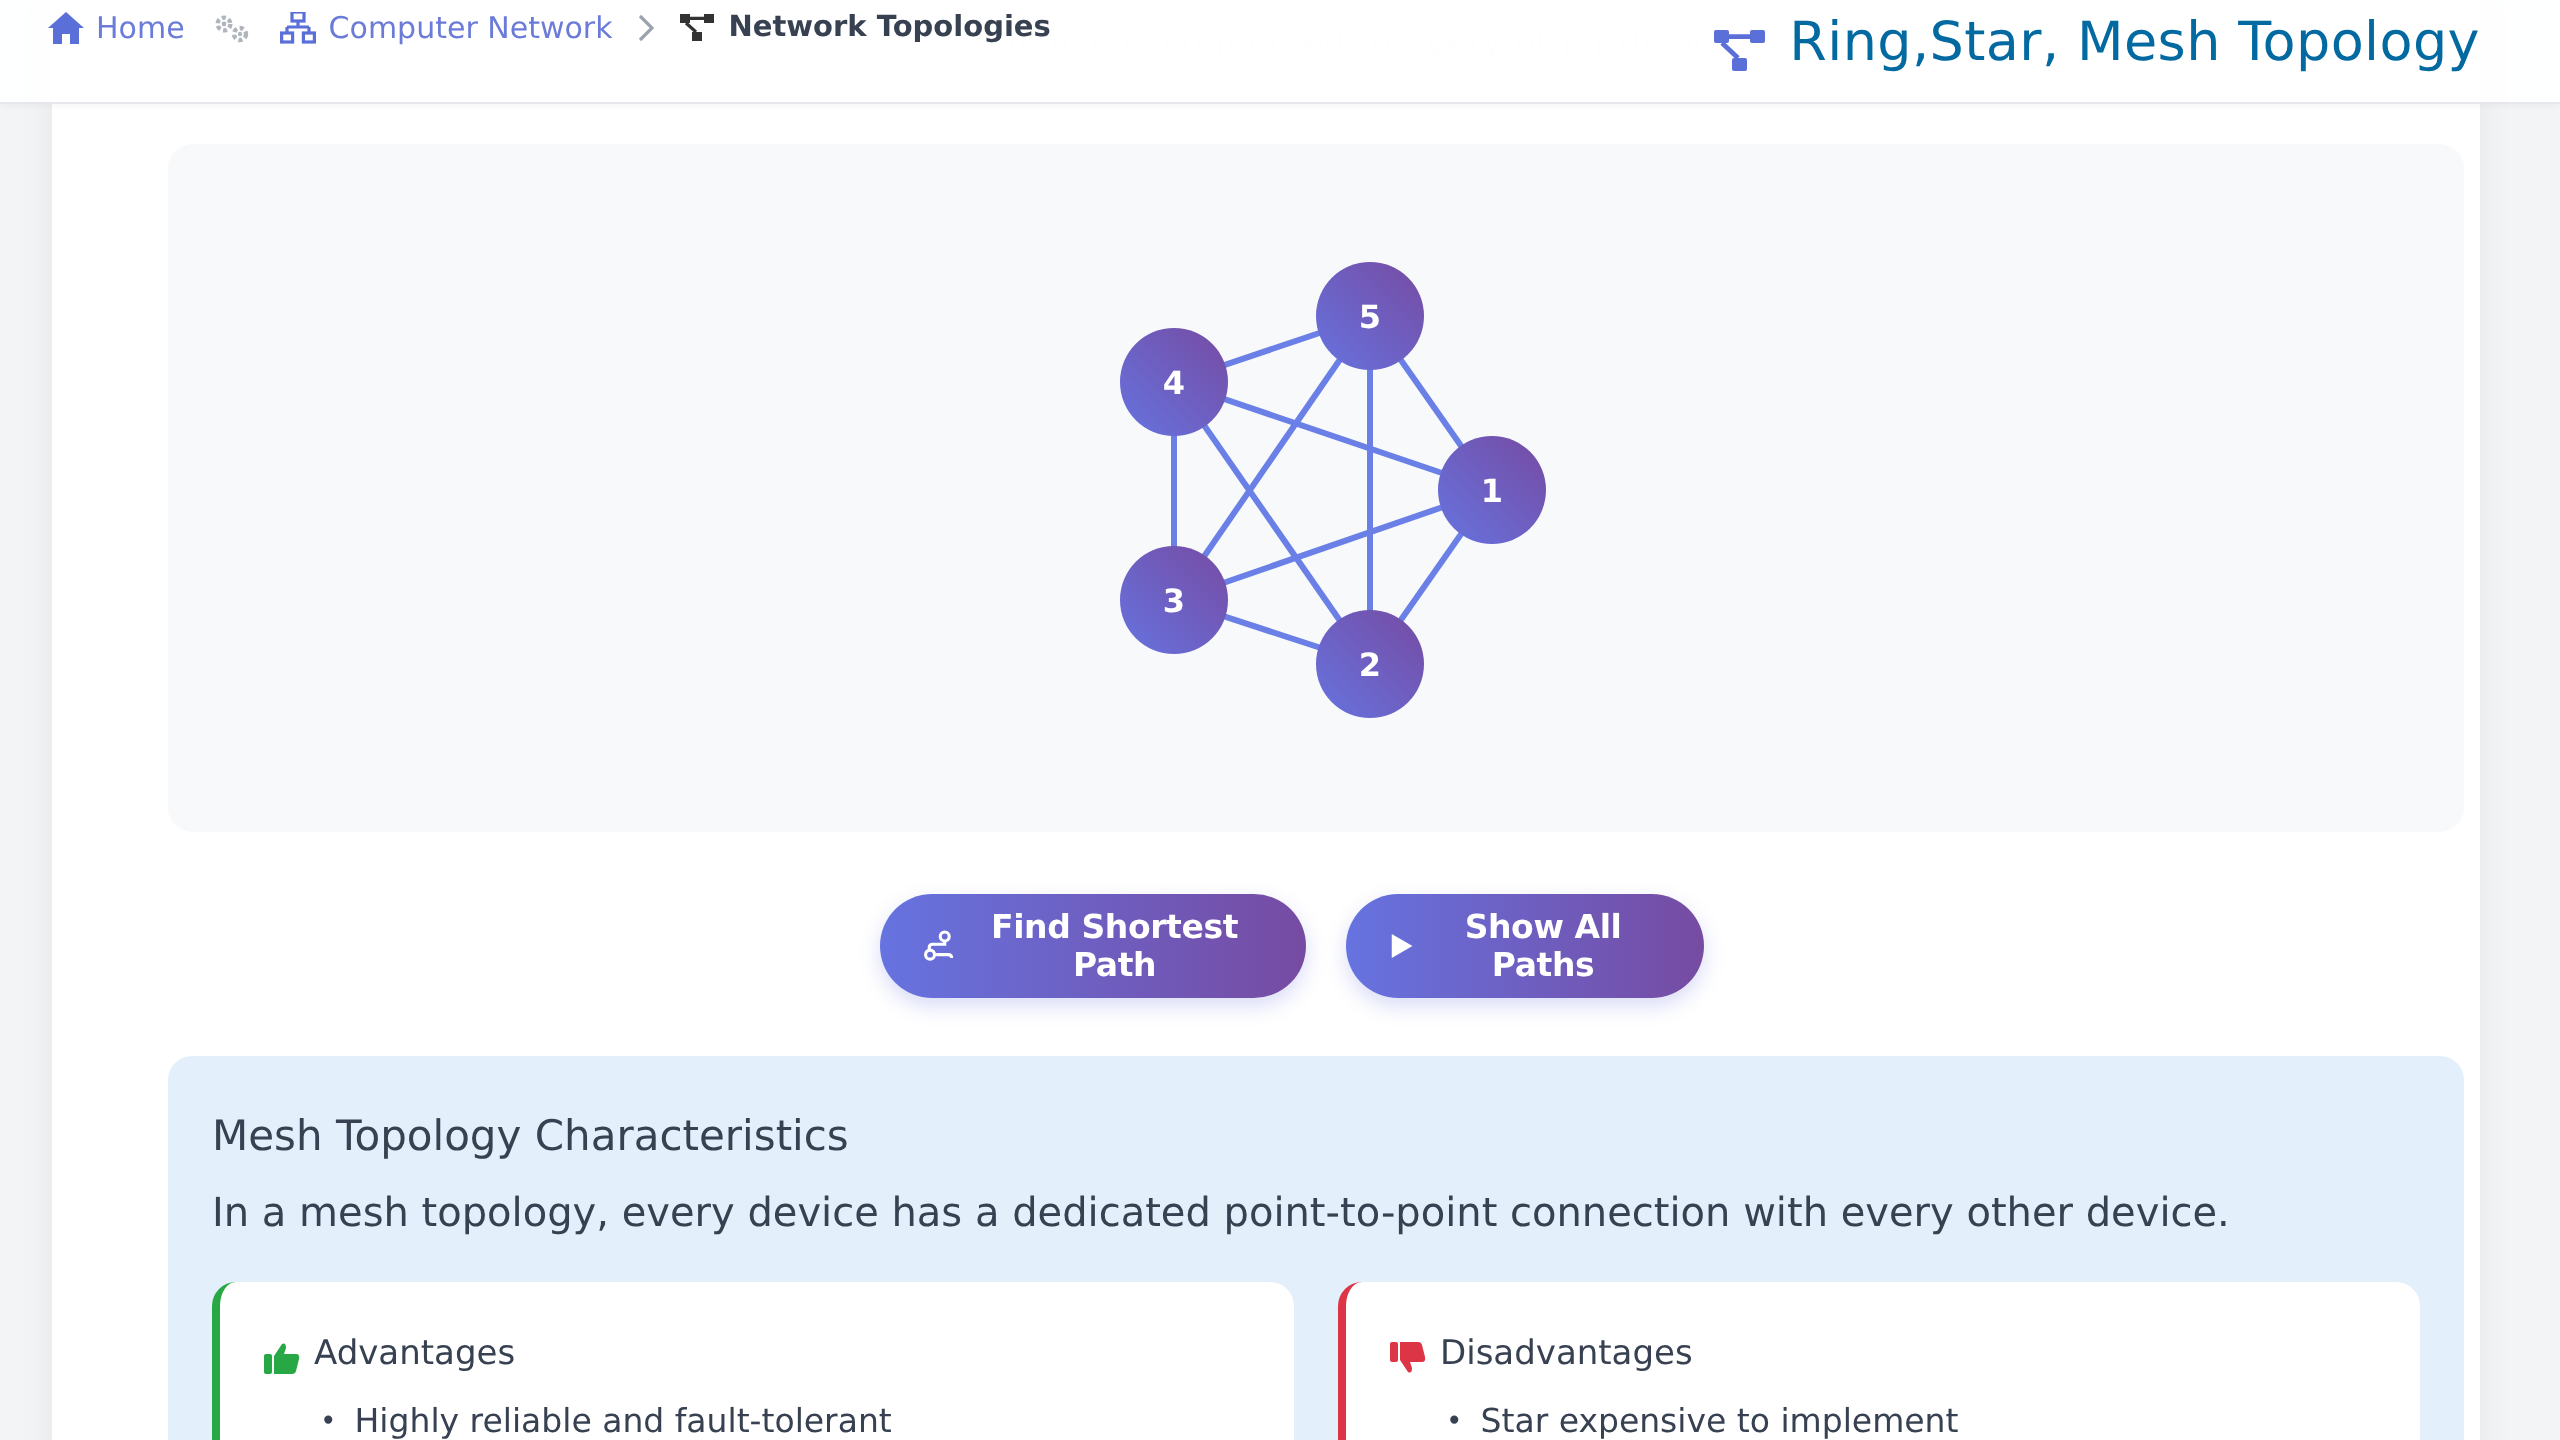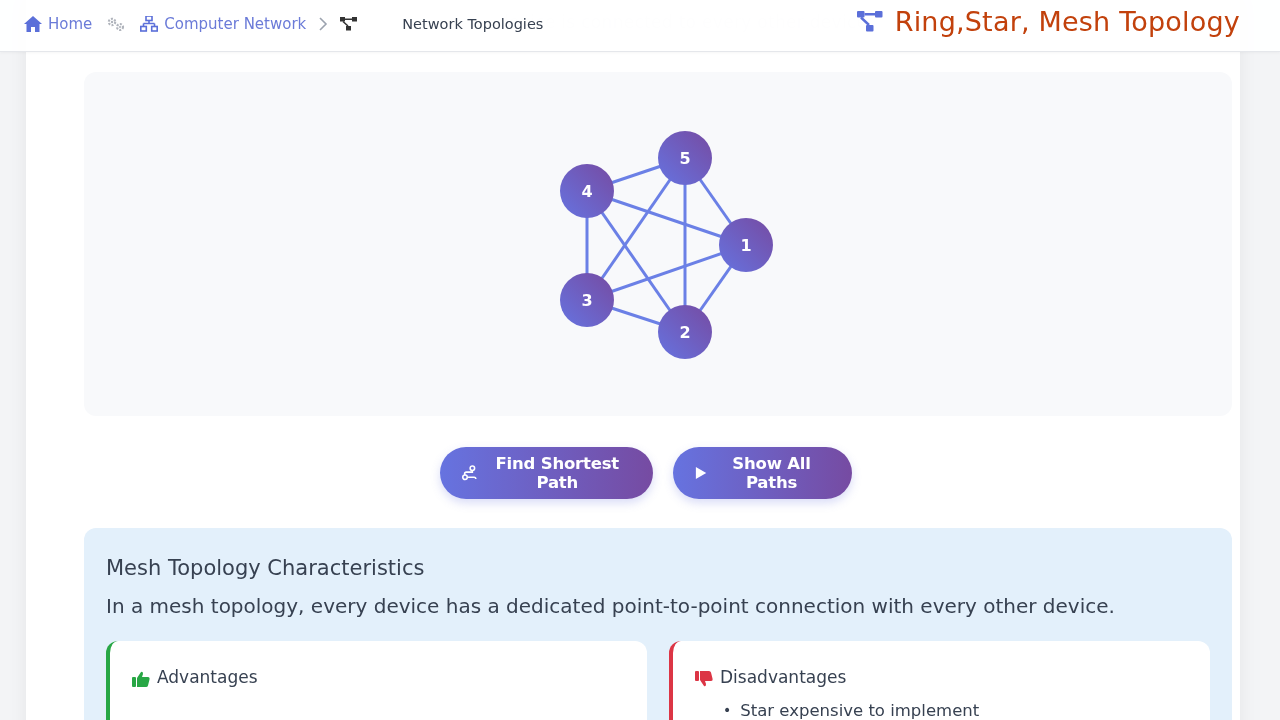--- a/index.html
+++ b/index.html
@@ -21,33 +21,33 @@
     letter-spacing: 0.3px;
   }
   .topbar {
     position: absolute; left: 0; top: 0; width: 1280px; height: 52px;
     background: rgba(255,255,255,0.92);
     border-bottom: 1px solid #e5e7eb;
     box-shadow: 0 1px 3px rgba(0,0,0,0.04);
     z-index: 5;
   }
   .breadcrumb {
-    position: absolute; left: 24px; top: 13px;
+    position: absolute; left: 24px; top: 3px;
     display: flex; align-items: center; height: 22px;
     font-size: 15px;
   }
   .crumb { display: flex; align-items: center; color: #6b7bd8; text-decoration: none; }
   .crumb svg { margin-right: 6px; }
-  .crumb.current { color: #374151; font-weight: 400; font-size: 14.5px; gap: 38px; }
+  .crumb.current { color: #374151; font-weight: 700; font-size: 14.5px; }
   .crumb-sep { margin: 0 12px; color: #9ca3af; display: flex; align-items: center; }
   .gears { margin: 0 14px 0 14px; display: flex; align-items: center; }
   .page-title {
     position: absolute; right: 40px; top: 6px;
-    display: flex; align-items: center;
-    font-size: 27px; color: #c2410c;
+    display: flex; align-items: flex-end;
+    font-size: 27px; color: #0369a1;
     letter-spacing: 0.2px;
   }
   .page-title svg { margin-right: 12px; }
 
   .graph-area {
     position: absolute; left: 58px; top: 72px; width: 1148px; height: 344px;
     background: #f8f9fb; border-radius: 12px;
   }
   .graph-svg { position: absolute; left: 0; top: 0; }
   .node-label { font-family: "DejaVu Sans", sans-serif; font-weight: bold; font-size: 16px; fill: #ffffff; }
@@ -153,20 +153,23 @@
     <div class="info-desc">In a mesh topology, every device has a dedicated point-to-point connection with every other device.</div>
 
     <div class="pro-card">
       <div class="card-head">
         <svg width="18" height="16" viewBox="0 0 18 16">
           <rect x="0" y="6" width="4" height="10" rx="1" fill="#28a745"></rect>
           <path d="M5 7 L9 1 Q11 0 11 3 L10 6 L16 6 Q18 6 17.5 8.5 L16 14.5 Q15.6 16 14 16 L5 16 Z" fill="#28a745"></path>
         </svg>
         <span>Advantages</span>
       </div>
+      <ul class="card-list">
+        <li>Highly reliable and fault-tolerant</li>
+      </ul>
     </div>
 
     <div class="con-card">
       <div class="card-head">
         <svg width="18" height="16" viewBox="0 0 18 16">
           <rect x="0" y="0" width="4" height="10" rx="1" fill="#dc3545"></rect>
           <path d="M5 9 L9 15 Q11 16 11 13 L10 10 L16 10 Q18 10 17.5 7.5 L16 1.5 Q15.6 0 14 0 L5 0 Z" fill="#dc3545"></path>
         </svg>
         <span>Disadvantages</span>
       </div>

